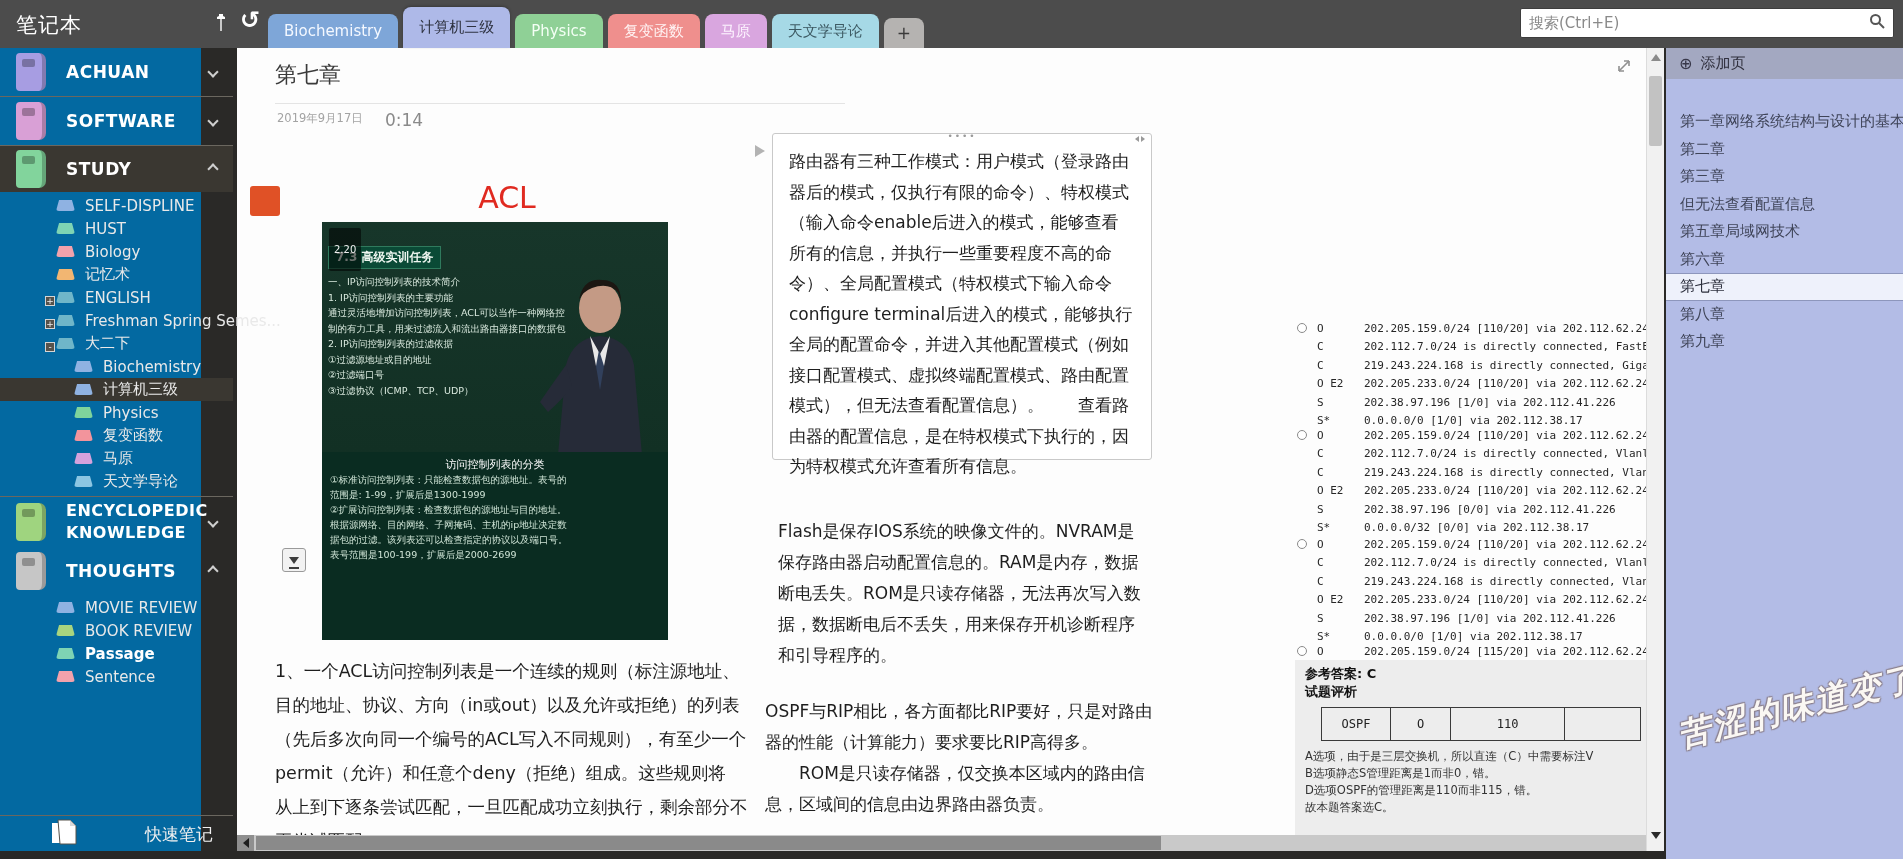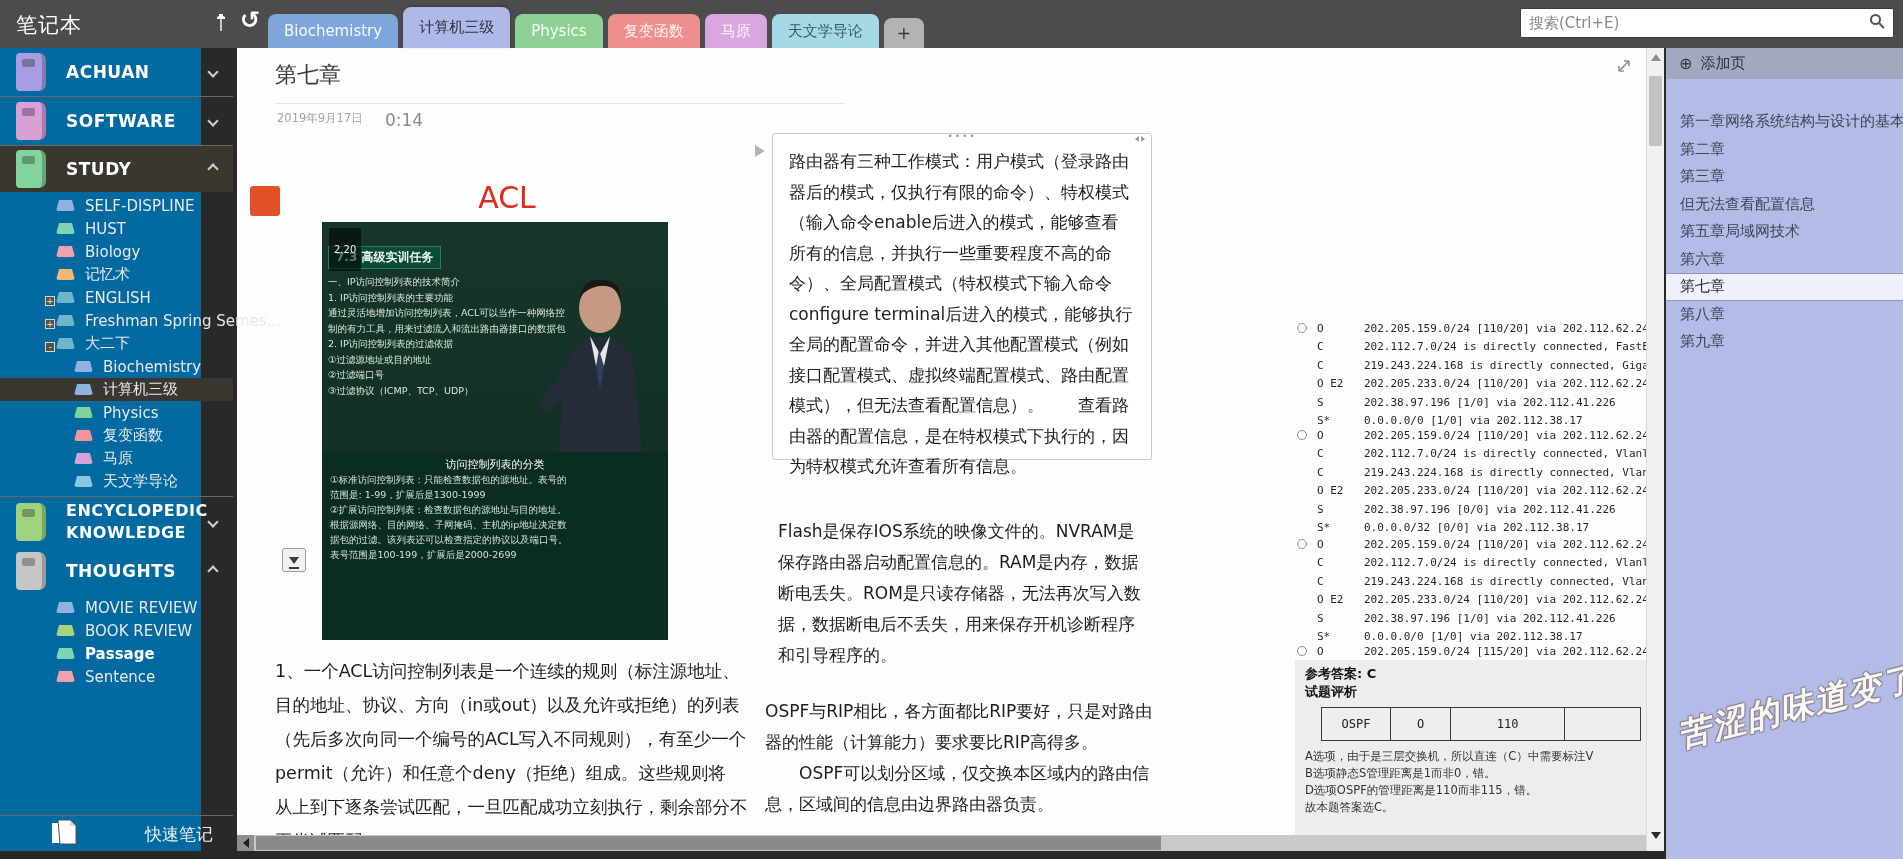--- a/index.html
+++ b/index.html
@@ -408,21 +408,21 @@
     <span id="box-handle">••••</span>
     <span id="box-corner">
         <span class="tri-l"></span>
         <span class="tri-r"></span>
       </span>
     <div id="router-box-text">路由器有三种工作模式：用户模式（登录路由器后的模式，仅执行有限的命令）、特权模式（输入命令enable后进入的模式，能够查看所有的信息，并执行一些重要程度不高的命令）、全局配置模式（特权模式下输入命令configure terminal后进入的模式，能够执行全局的配置命令，并进入其他配置模式（例如接口配置模式、虚拟终端配置模式、路由配置模式），但无法查看配置信息）。　　查看路由器的配置信息，是在特权模式下执行的，因为特权模式允许查看所有信息。</div>
   </div>
   <div id="para-flash">Flash是保存IOS系统的映像文件的。NVRAM是保存路由器启动配置信息的。RAM是内存，数据断电丢失。ROM是只读存储器，无法再次写入数据，数据断电后不丢失，用来保存开机诊断程序和引导程序的。</div>
   <div id="para-ospf">
     <div>OSPF与RIP相比，各方面都比RIP要好，只是对路由器的性能（计算能力）要求要比RIP高得多。</div>
-    <div>　　OSPF可以划分区域，仅交换本区域内的路由信息，区域间的信息由边界路由器负责。</div>
+    <div>　　ROM是只读存储器，仅交换本区域内的路由信息，区域间的信息由边界路由器负责。</div>
   </div>
 
 
   <div class="opt-group" style="left:1060px;top:272px">
     <span class="radio"></span>
     <div class="opt-lines">
 
     <div class="rt-line"><span class="rt-tag">O</span><span>202.205.159.0/24 [110/20] via 202.112.62.24</span></div>
         <div class="rt-line"><span class="rt-tag">C</span><span>202.112.7.0/24 is directly connected, FastE</span></div>
         <div class="rt-line"><span class="rt-tag">C</span><span>219.243.224.168 is directly connected, Giga</span></div>

